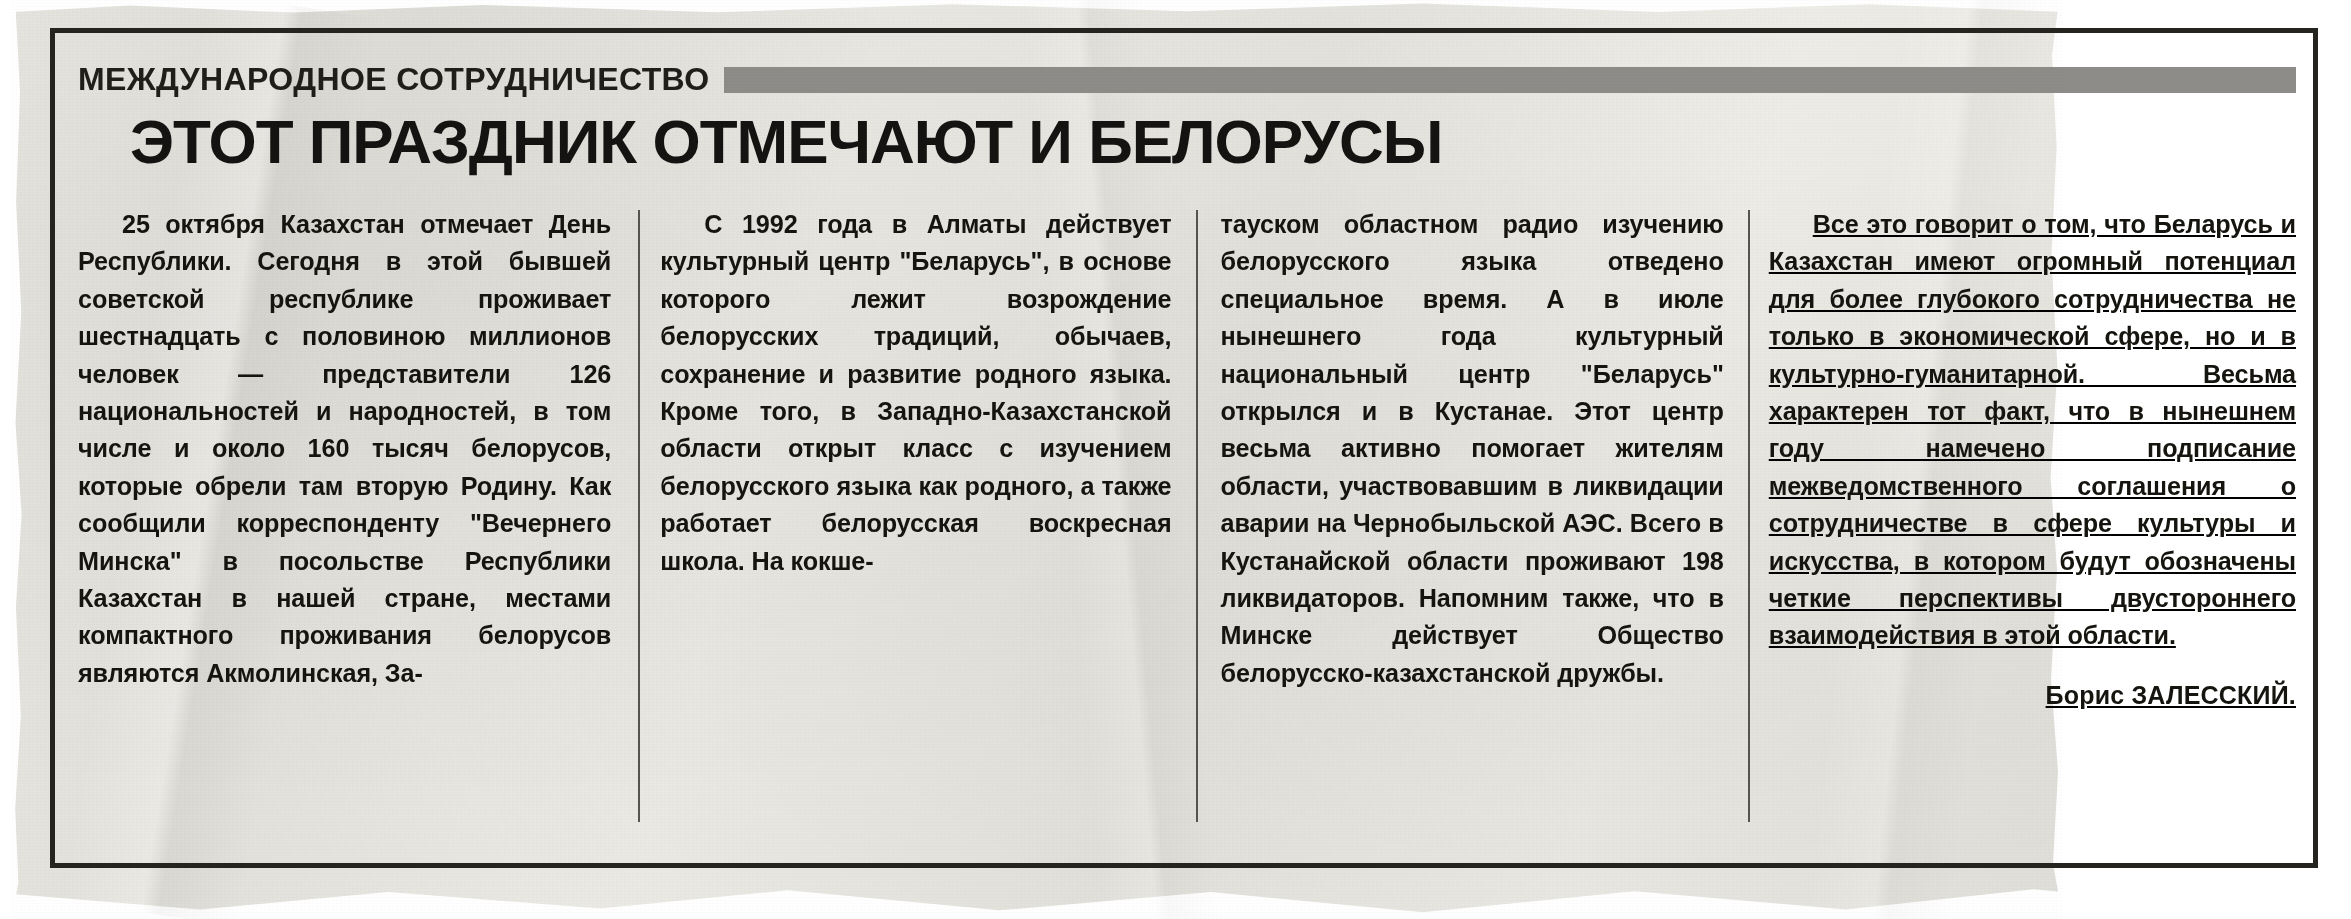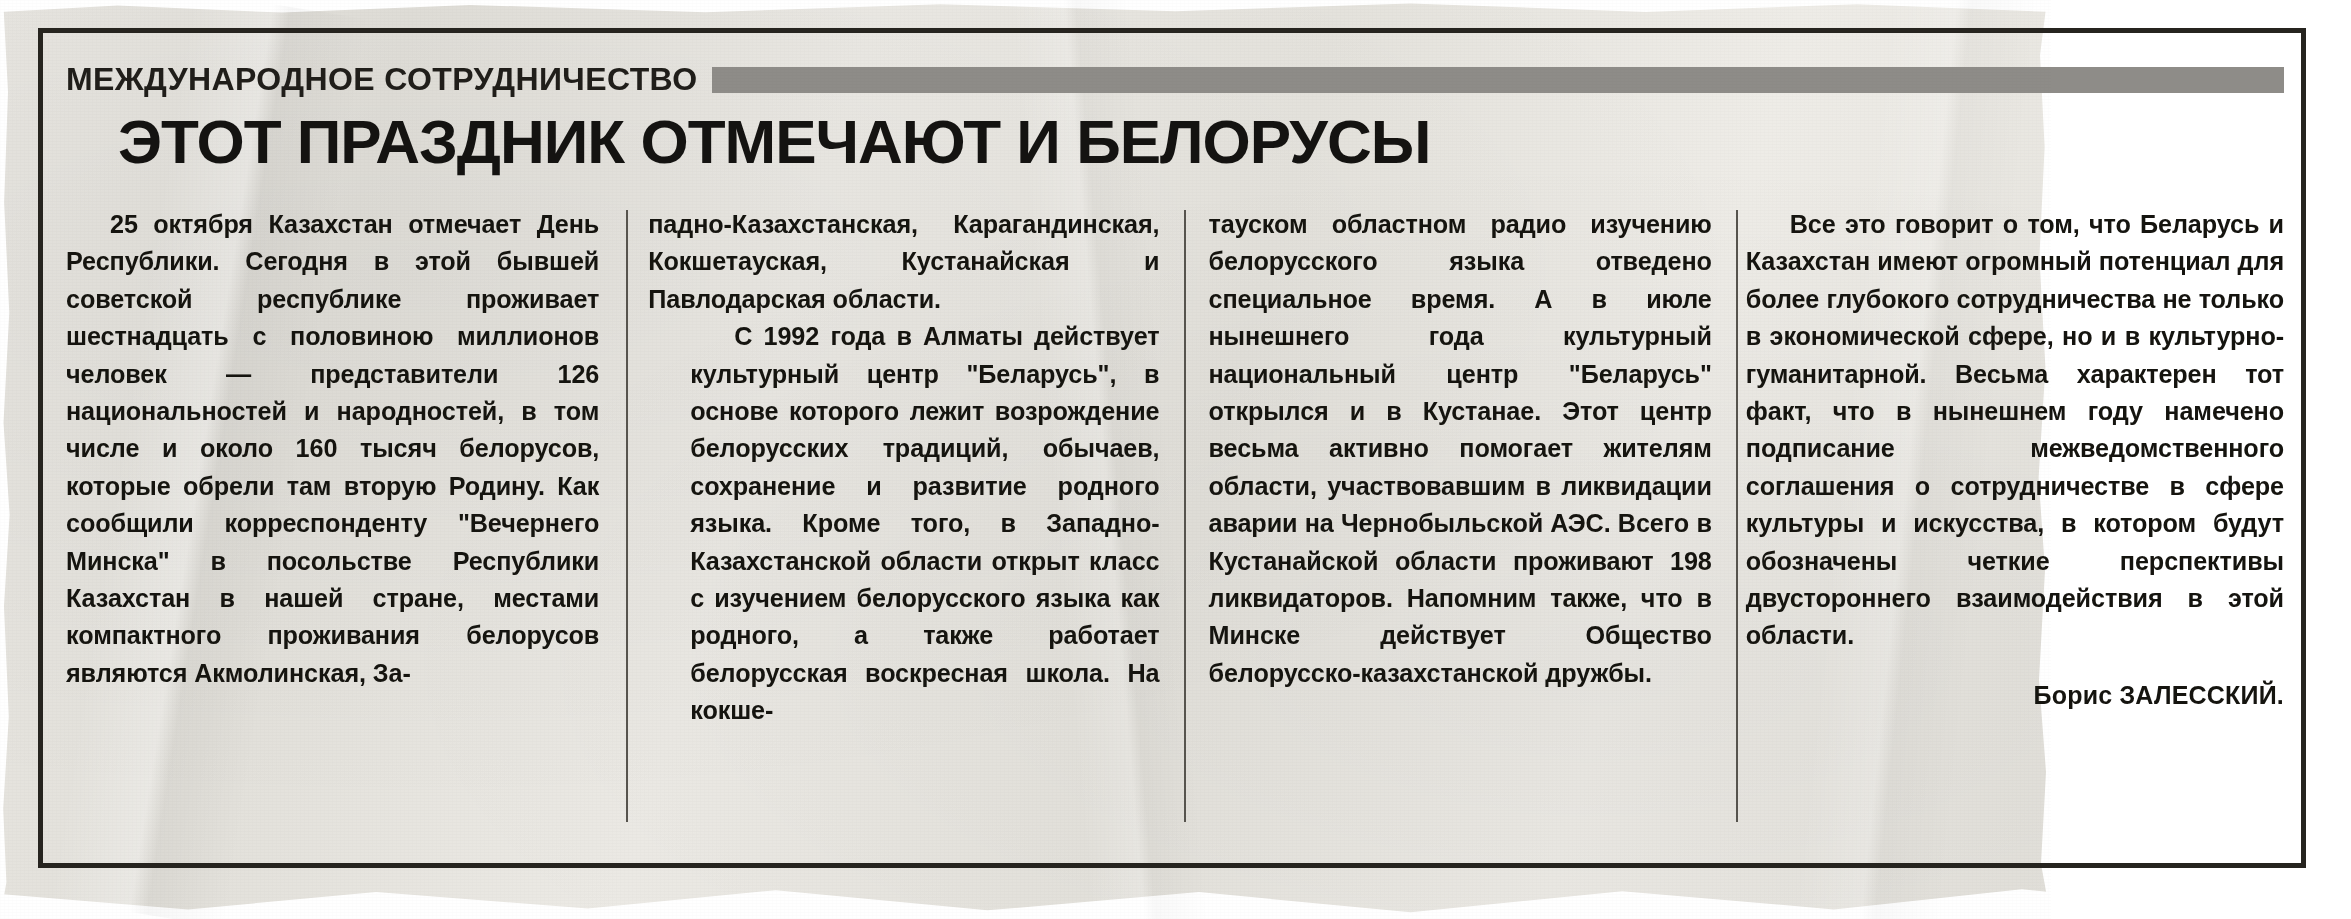--- a/index.html
+++ b/index.html
@@ -9,21 +9,21 @@
   }
   body {
     width: 2351px;
     height: 919px;
     overflow: hidden;
     font-family: "Liberation Sans", sans-serif;
   }
 
   #clipping {
     position: absolute;
-    left: 0;
+    left: 12px;
     top: 0;
     width: 2051px;
     height: 919px;
     background:
       radial-gradient(ellipse at 20% 30%, rgba(0,0,0,0.035) 0%, rgba(0,0,0,0) 60%),
       radial-gradient(ellipse at 78% 72%, rgba(0,0,0,0.04) 0%, rgba(0,0,0,0) 55%),
       linear-gradient(106deg, #e9e7e2 0%, #e2e0da 18%, #eceae5 38%, #e5e3dd 58%, #eeece7 78%, #e4e2dc 100%);
   }
 
   
@@ -109,21 +109,21 @@
     gap: 1px;
     justify-content: center;
   }
   .col {
     position: relative;
     box-sizing: border-box;
   }
   .col.c1 { width: 560px; padding-right: 26px; }
   .col.c2 { width: 558px; padding-left: 22px; padding-right: 24px; }
   .col.c3 { width: 552px; padding-left: 24px; padding-right: 24px; }
-  .col.c4 { width: 548px; padding-left: 9px; }
+  .col.c4 { width: 548px; padding-left: 20px; text-decoration: underline; }
 
   .rule {
     position: absolute;
     top: 4px;
     width: 2px;
     height: 612px;
     background: #57544e;
   }
   .rule.r1 { left: 560px; }
   .rule.r2 { left: 1118px; }
@@ -195,21 +195,20 @@
 
       <div class="rule r1"></div>
       <div class="rule r2"></div>
       <div class="rule r3"></div>
 
       <div class="col c1">
         <p class="body indent">25 октября Казахстан отмечает День Республики. Сегодня в этой бывшей советской республике проживает шестнадцать с половиною миллионов человек — представители 126 национальностей и народностей, в том числе и около 160 тысяч белорусов, которые обрели там вторую Родину. Как сообщили корреспонденту "Вечернего Минска" в посольстве Республики Казахстан в нашей стране, местами компактного проживания белорусов являются Акмолинская, За-</p>
       </div>
 
       <div class="col c2">
-        <p class="body">падно-Казахстанская, Карагандинская, Кокшетауская, Кустанайская и Павлодарская области.</p>
         <p class="body indent">С 1992 года в Алматы действует культурный центр "Беларусь", в основе которого лежит возрождение белорусских традиций, обычаев, сохранение и развитие родного языка. Кроме того, в Западно-Казахстанской области открыт класс с изучением белорусского языка как родного, а также работает белорусская воскресная школа. На кокше-</p>
       </div>
 
       <div class="col c3">
         <p class="body">тауском областном радио изучению белорусского языка отведено специальное время. А в июле нынешнего года культурный национальный центр "Беларусь" открылся и в Кустанае. Этот центр весьма активно помогает жителям области, участвовавшим в ликвидации аварии на Чернобыльской АЭС. Всего в Кустанайской области проживают 198 ликвидаторов. Напомним также, что в Минске действует Общество белорусско-казахстанской дружбы.</p>
       </div>
 
       <div class="col c4">
         <p class="body indent">Все это говорит о том, что Беларусь и Казахстан имеют огромный потенциал для более глубокого сотрудничества не только в экономической сфере, но и в культурно-гуманитарной. Весьма характерен тот факт, что в нынешнем году намечено подписание межведомственного соглашения о сотрудничестве в сфере культуры и искусства, в котором будут обозначены четкие перспективы двустороннего взаимодействия в этой области.</p>
         <div class="signature">Борис ЗАЛЕССКИЙ.</div>

